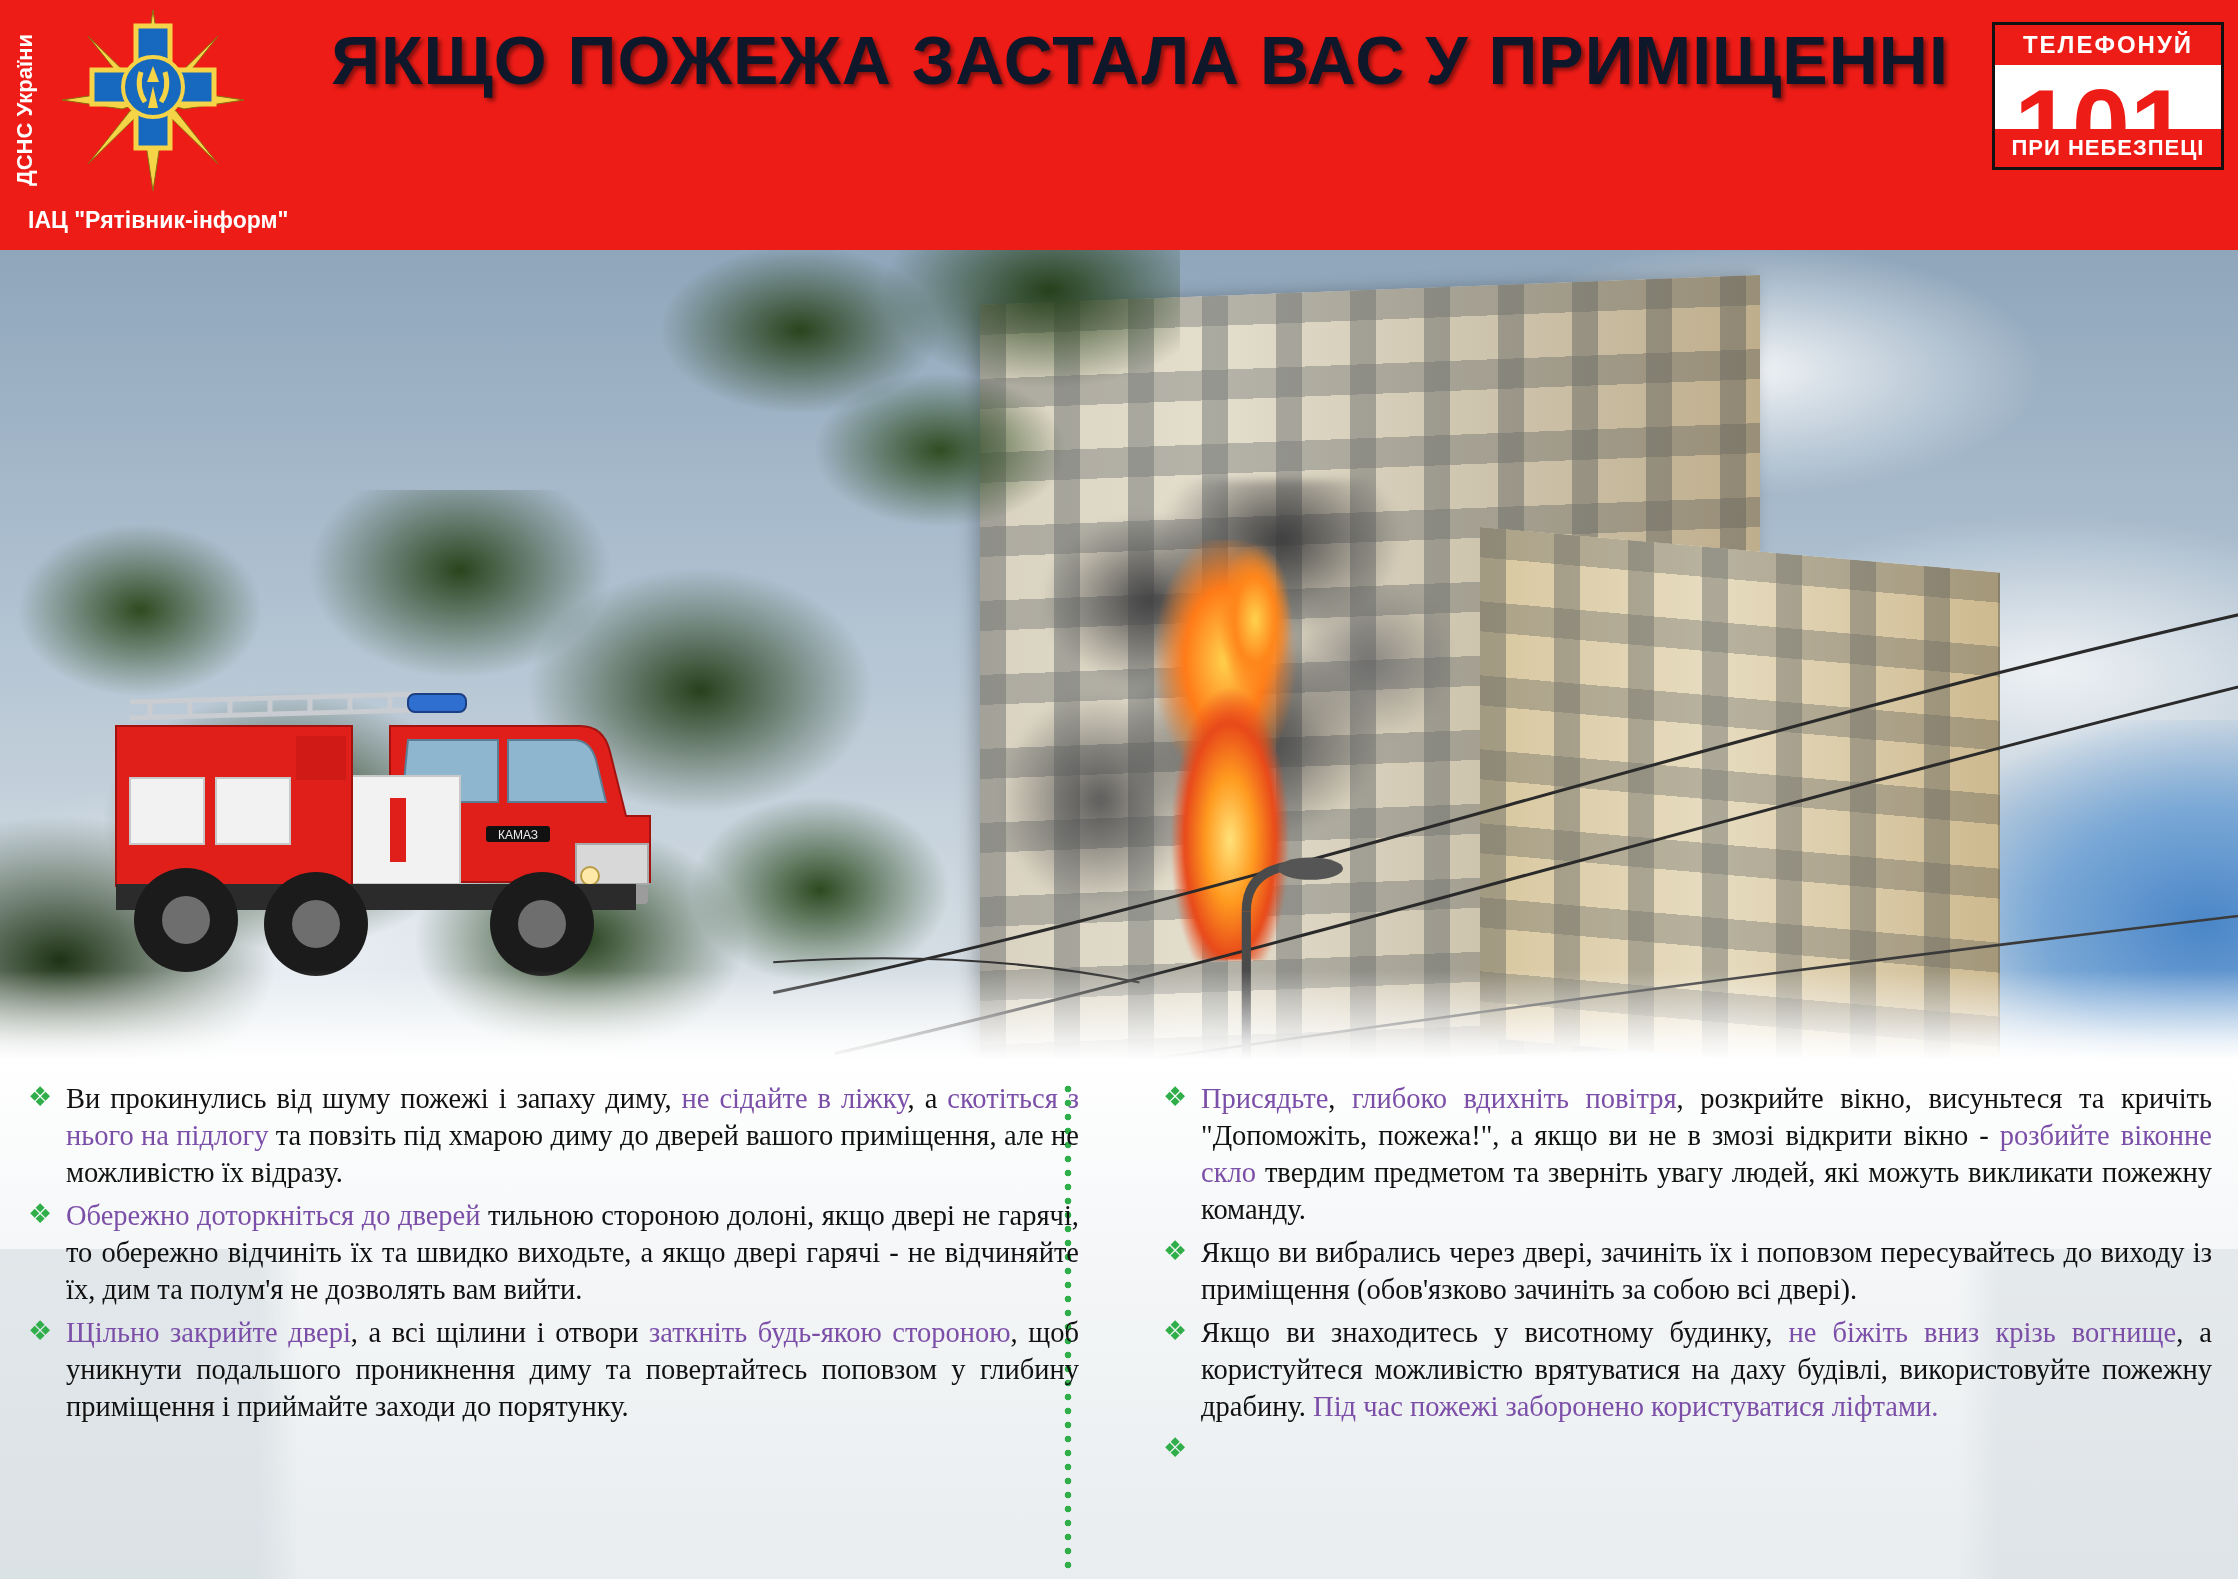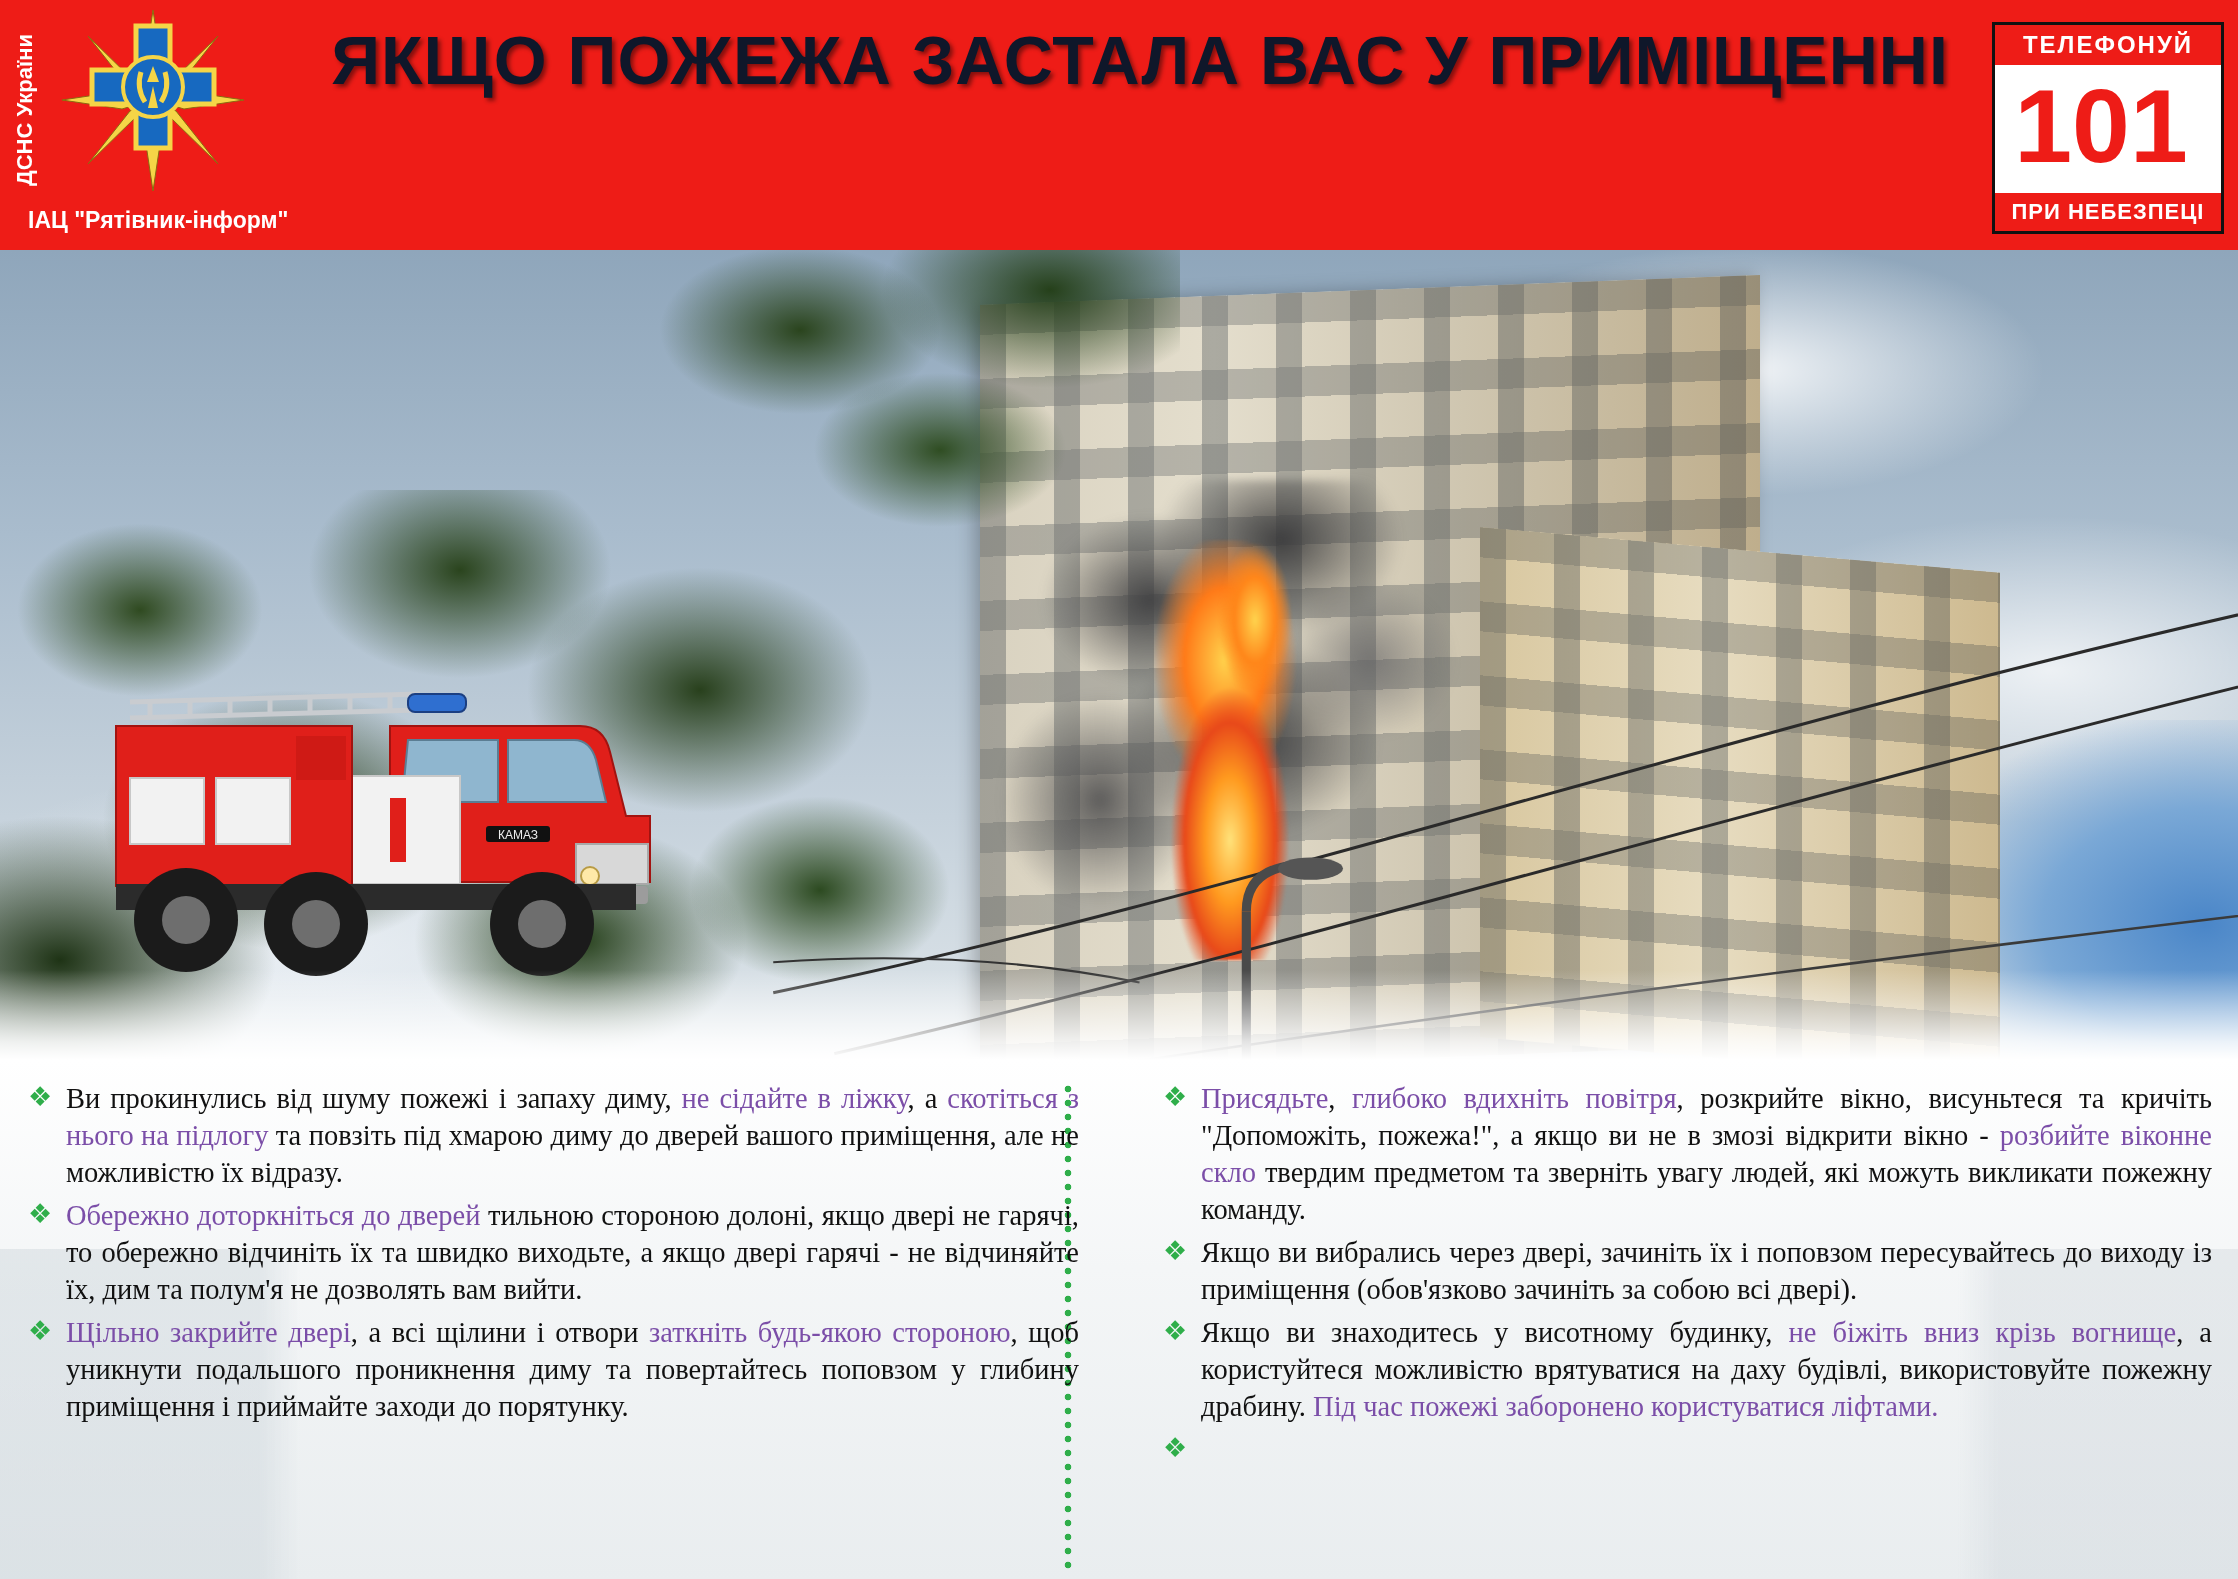--- a/index.html
+++ b/index.html
@@ -79,21 +79,21 @@
     text-shadow: 3px 3px 4px rgba(0,0,0,0.45);
     letter-spacing: 1px;
   }
 
   
   .phone-box {
     position: absolute;
     right: 14px;
     top: 22px;
     width: 232px;
-    height: 212px;
+    height: 148px;
     background: #ffffff;
     border: 3px solid #111111;
     box-sizing: border-box;
   }
   .phone-top {
     position: absolute;
     left: 0; top: 0; right: 0;
     height: 40px;
     background: #ee1c17;
     color: #ffffff;

